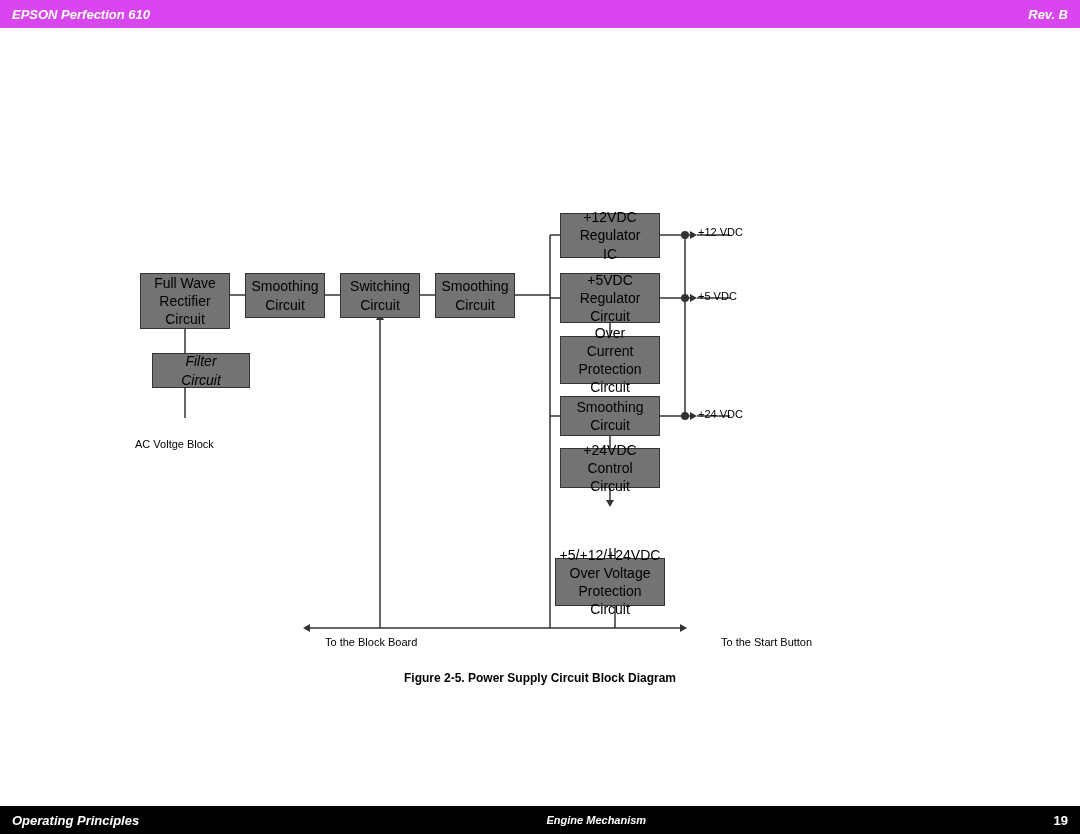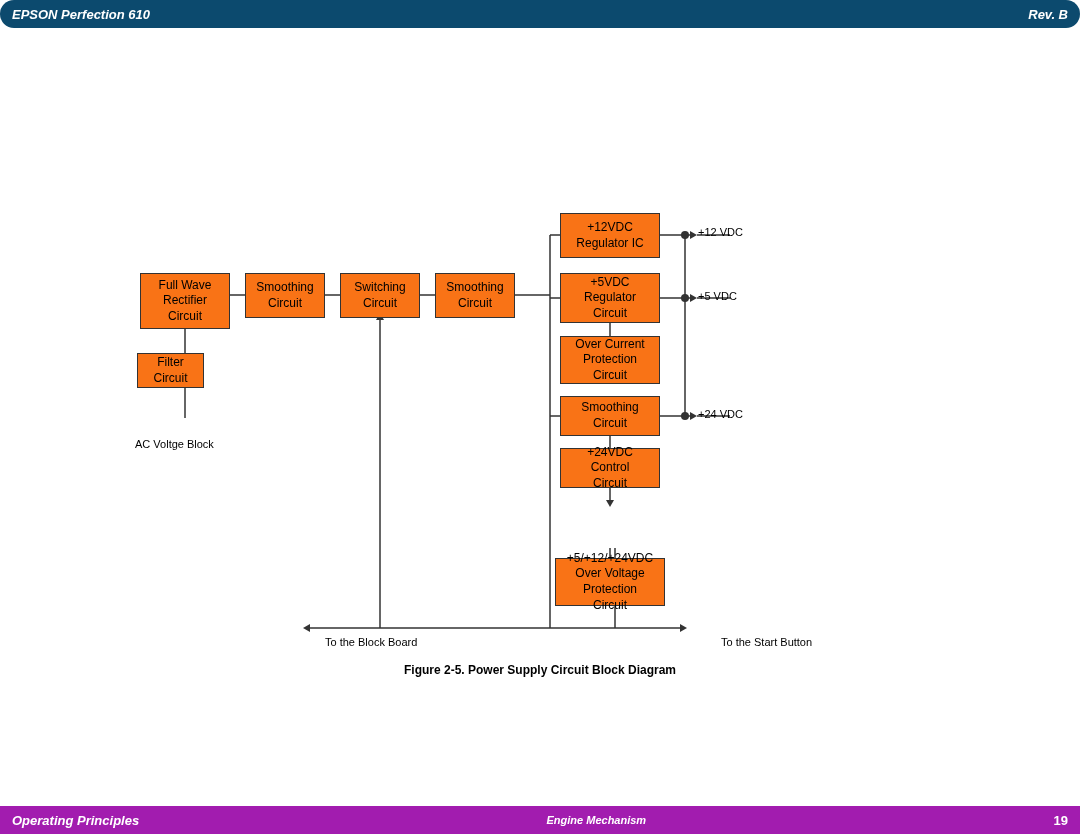--- a/index.html
+++ b/index.html
@@ -8,35 +8,34 @@
       height: 834px;
       background: #fff;
       font-family: Arial, sans-serif;
       font-size: 11px;
       position: relative;
       overflow: hidden;
     }
 
     
     .header {
-      background: #0c4a6e;
+      background: #d946ef;
       color: #fff;
       display: flex;
       justify-content: space-between;
       align-items: center;
       padding: 4px 12px;
       height: 28px;
-      border-radius: 14px;
     }
     .header-title { font-weight: bold; font-style: italic; font-size: 13px; }
     .header-rev { font-weight: bold; font-style: italic; font-size: 13px; }
 
     
     .footer {
-      background: #a21caf;
+      background: #000000;
       color: #fff;
       display: flex;
       justify-content: space-between;
       align-items: center;
       padding: 4px 12px;
       height: 28px;
       position: absolute;
       bottom: 0;
       left: 0;
       right: 0;
@@ -57,26 +56,26 @@
       position: relative;
       width: 100%;
       height: 600px;
       margin-top: 10px;
     }
 
     
     .box {
       position: absolute;
       border: 1.5px solid #333;
-      background: #f97316;
+      background: #737373;
       display: flex;
       align-items: center;
       justify-content: center;
       text-align: center;
-      font-size: 12px;
+      font-size: 14px;
       line-height: 1.3;
       padding: 12px;
     }
 
     
     .figure-caption {
       text-align: center;
       font-weight: bold;
       font-size: 12px;
       margin-top: 10px;
@@ -177,21 +176,21 @@
       <polygon points="336,262 340,255 344,262" fill="#333"></polygon>
 
       <line x1="145" y1="360" x2="145" y2="330" stroke="#333" stroke-width="1.5"></line>
       <polygon points="141,330 145,323 149,330" fill="#333"></polygon>
     </svg>
 
     <div class="box" style="left:100px; top:215px; width:90px; height:56px;">
       Full Wave<br>Rectifier Circuit
     </div>
 
-    <div class="box" style="left:97px; top:295px; width:67px; height:35px;">
+    <div class="box" style="left:112px; top:295px; width:98px; height:35px;font-style:italic;">
       Filter Circuit
     </div>
 
     <div class="box" style="left:205px; top:215px; width:80px; height:45px;">
       Smoothing<br>Circuit
     </div>
 
     <div class="box" style="left:300px; top:215px; width:80px; height:45px;">
       Switching<br>Circuit
     </div>
@@ -229,21 +228,21 @@
     <div style="position:absolute; left:658px; top:232px; font-size:11px;text-align:right;">+5 VDC</div>
     <div style="position:absolute; left:658px; top:350px; font-size:11px;">+24 VDC</div>
 
     <div style="position:absolute; left:95px; top:380px; font-size:11px;">AC Voltge Block</div>
 
     <div style="position:absolute; left:285px; top:578px; font-size:11px;">To the Block Board</div>
     <div style="position:absolute; left:681px; top:578px; font-size:11px;">To the Start Button</div>
 
   </div>
 
-  <div class="figure-caption" style="margin-top: 5px;">Figure 2-5.  Power Supply Circuit Block Diagram</div>
+  <div class="figure-caption" style="margin-top: 13px;">Figure 2-5.  Power Supply Circuit Block Diagram</div>
 
 </div>
 
 <div class="footer">
   <span class="footer-left">Operating Principles</span>
   <span class="footer-center">Engine Mechanism</span>
   <span class="footer-right">19</span>
 </div>
 
 </body></html>

